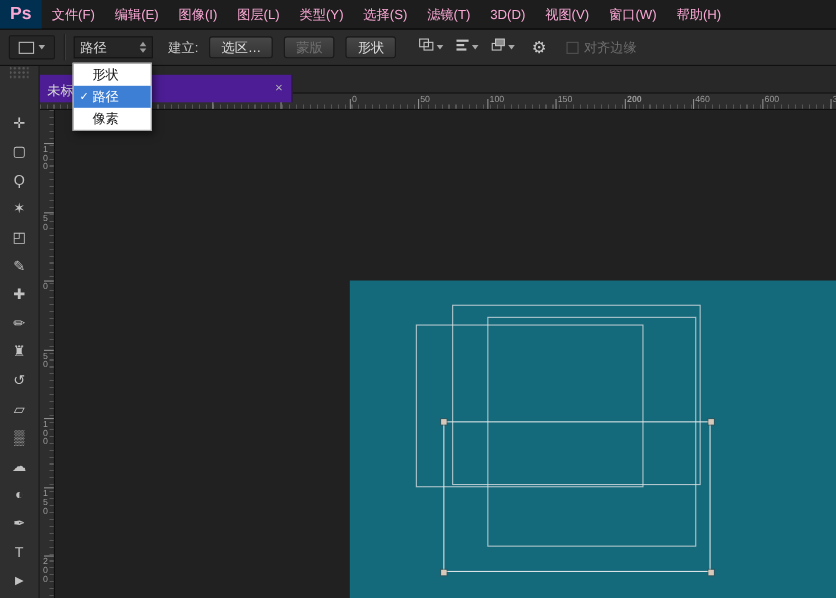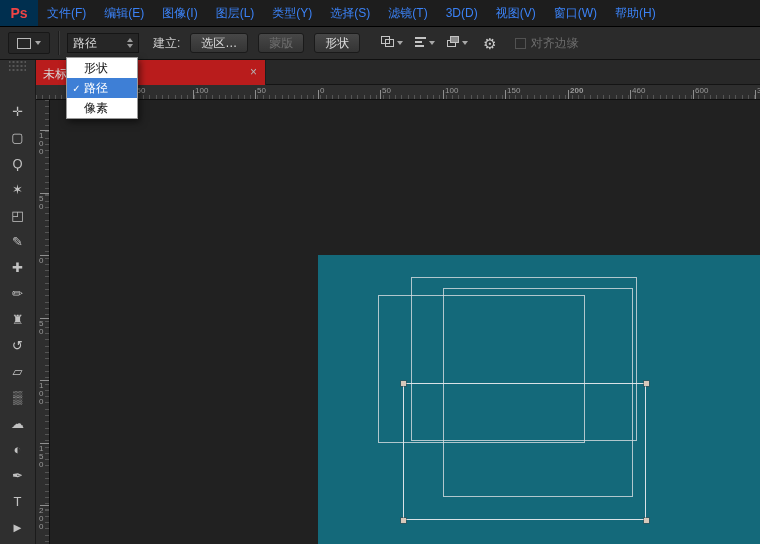--- a/index.html
+++ b/index.html
@@ -2,23 +2,23 @@
 <html><head>
 <meta charset="utf-8">
 <style>
   html,body{margin:0;padding:0;}
   body{width:760px;height:544px;position:relative;overflow:hidden;background:#212121;
        font-family:"Liberation Sans","DejaVu Sans",sans-serif;}
   
   .menubar{position:absolute;left:0;top:0;width:760px;height:27px;background:#1d1d1d;
            border-bottom:1px solid #000;box-sizing:border-box;display:flex;align-items:stretch;z-index:10;}
   .logo{width:38px;display:flex;align-items:center;justify-content:center;background:#002f4f;
-        color:#ef4444;font-weight:bold;font-size:14px;}
+        color:#f9a8d4;font-weight:bold;font-size:16px;}
   .menu-items{display:flex;align-items:stretch;}
-  .menu-item{color:#3b82f6;font-size:12px;padding:0 9px;display:flex;align-items:center;white-space:nowrap;}
+  .menu-item{color:#f9a8d4;font-size:12px;padding:0 9px;display:flex;align-items:center;white-space:nowrap;}
   
   .optionsbar{position:absolute;left:0;top:27px;width:760px;height:33px;background:#2b2b2b;
               border-bottom:1px solid #101010;box-sizing:border-box;display:flex;align-items:center;z-index:10;}
   .tool-preset{margin-left:8px;width:42px;height:22px;background:#262626;border:1px solid #171717;
                border-radius:2px;display:flex;align-items:center;justify-content:center;gap:4px;box-sizing:border-box;}
   .tp-rect{width:12px;height:9px;border:1px solid #b9b9b9;}
   .caret{width:0;height:0;border-left:3px solid transparent;border-right:3px solid transparent;border-top:4px solid #a8a8a8;}
   .vsep{width:1px;height:24px;background:#1c1c1c;border-right:1px solid #3a3a3a;margin-left:8px;}
   .mode-select{margin-left:7px;width:72px;height:20px;background:#262626;border:1px solid #151515;
                display:flex;align-items:center;color:#d6d6d6;font-size:12px;padding:0 5px;box-sizing:border-box;}
@@ -31,21 +31,21 @@
            background:linear-gradient(#474747,#343434);border:1px solid #1a1a1a;border-radius:3px;box-sizing:border-box;}
   .opt-btn.disabled{color:#6f6f6f;}
   .options-icons{display:flex;align-items:center;margin-left:12px;}
   .icon-btn{margin-left:5px;width:28px;height:22px;display:flex;align-items:center;justify-content:center;gap:2px;}
   .gear{margin-left:12px;color:#c9c9c9;font-size:15px;line-height:15px;}
   .chk{margin-left:18px;width:11px;height:11px;border:1px solid #525252;background:#2a2a2a;box-sizing:border-box;}
   .chk-label{margin-left:5px;color:#6d6d6d;font-size:12px;}
   
   .tabbar{position:absolute;left:36px;top:60px;width:724px;height:25px;background:#282828;
           border-bottom:1px solid #141414;box-sizing:border-box;z-index:5;}
-  .tab{position:absolute;left:0;top:0;width:230px;height:25px;background:#b91c1c;
+  .tab{position:absolute;left:0;top:8px;width:230px;height:25px;background:#4c1d95;
        border-right:1px solid #1d1d1d;color:#d6d6d6;font-size:12px;box-sizing:border-box;}
   .tab-left{position:absolute;left:7px;top:6px;white-space:nowrap;}
   .tab-right{position:absolute;left:104px;top:6px;white-space:nowrap;}
   .tab-close{position:absolute;left:214px;top:5px;color:#b5b5b5;font-size:12px;}
   
   .toolbar{position:absolute;left:0;top:60px;width:36px;bottom:0;background:#2f2f2f;
            border-right:1px solid #1b1b1b;box-sizing:border-box;z-index:6;}
   .toolbar-header{height:12px;background-image:radial-gradient(#565656 1px,transparent 1.2px);
                   background-size:4px 4px;background-position:center;margin:0 9px;}
   .tools-list{margin-top:26px;}

